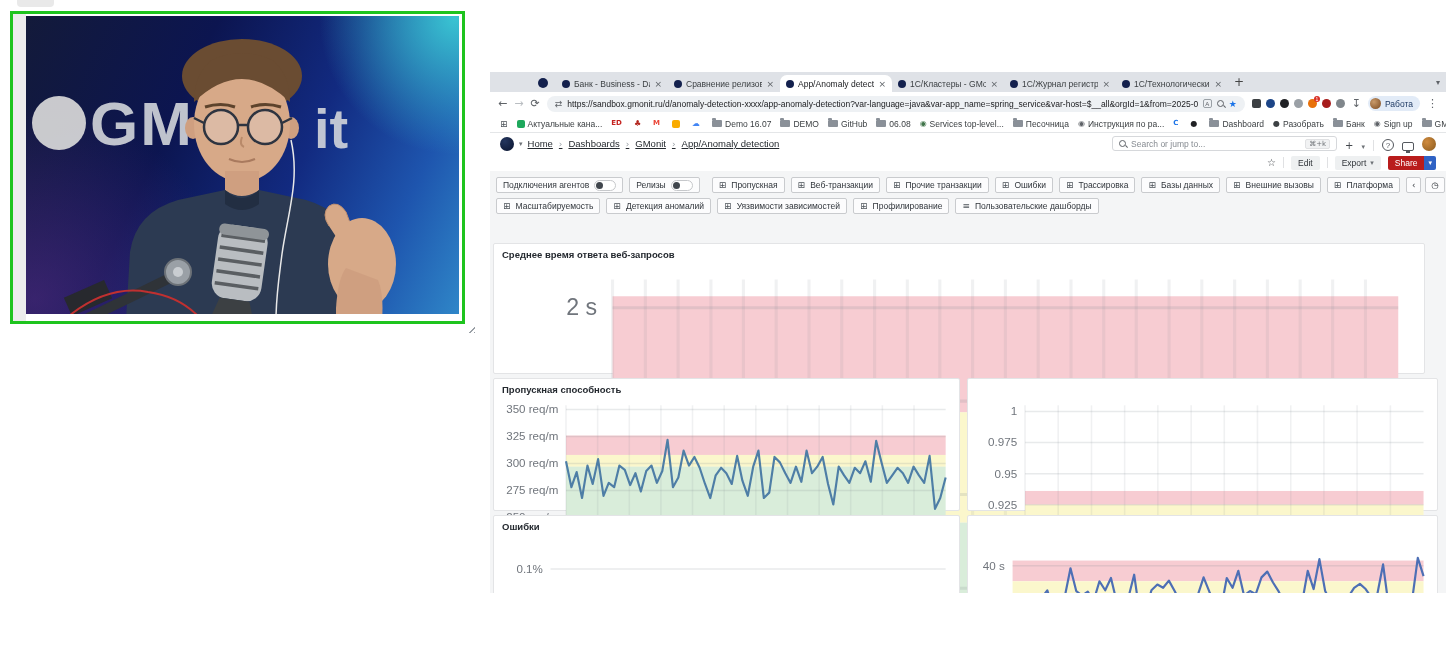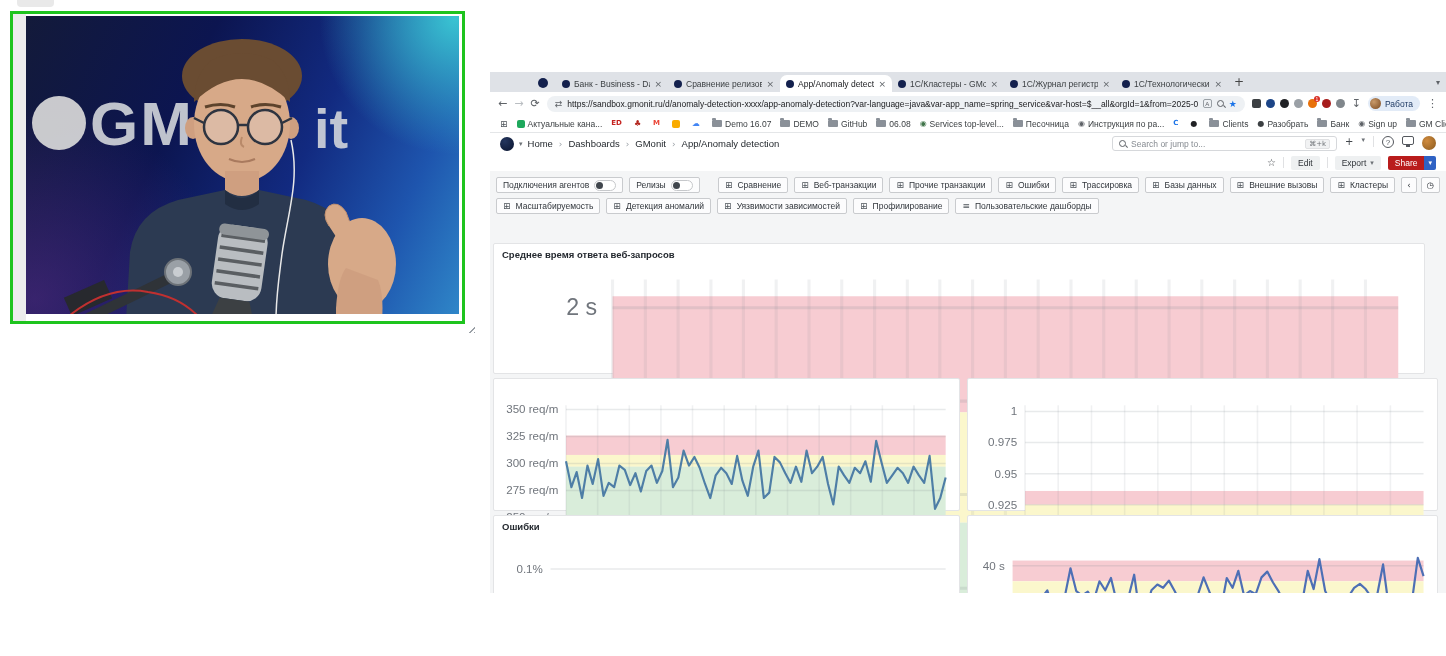--- a/index.html
+++ b/index.html
@@ -81,24 +81,24 @@
   .bm .bico[data-kind="folder"]::before { content:""; position:absolute; left:0; top:-2px; width:4px;
     height:2px; background:#8a9098; border-radius:1px 1px 0 0; }
   .bm-sep { width:1px; height:10px; background:#d5d7da; }
 
   .gheader { height:21px; background:#fff; display:flex; align-items:center; gap:5px;
     padding:0 10px; flex:0 0 auto; }
   .glogo { width:14px; height:14px; border-radius:50%;
     background:radial-gradient(circle at 35% 30%, #24365e, #0a142e); }
   .gcaret { font-size:7px; color:#6e7277; }
   .crumbs { display:flex; align-items:center; font-size:9.5px; color:#24292e; font-weight:500; }
-  .crumb { display:flex; align-items:flex-end; }
+  .crumb { display:flex; align-items:flex-end;text-decoration:underline; }
   .crumb .crumb-sep { color:#9aa0a6; margin:0 6px; font-size:9px; }
   .crumb:first-child .crumb-sep { display:none; }
-  .ghright { margin-left:auto; display:flex; align-items:flex-start; gap:8px; }
+  .ghright { margin-left:auto; display:flex; align-items:flex-end; gap:8px; }
   .gsearch { width:225px; height:15px; border:1px solid #d6d8db; border-radius:3px; display:flex;
     align-items:center; gap:5px; padding:0 6px; color:#868b91; font-size:8.5px; }
   .gsearch .kbd { margin-left:auto; background:#f1f2f3; border:1px solid #e0e1e3; border-radius:2px;
     font-size:7px; padding:0 3px; color:#6e7277; }
   .ghic { font-size:10px; color:#43474c; }
   .help-circ { width:12px; height:12px; border:1.2px solid #54585e; border-radius:50%; font-size:8px;
     color:#54585e; text-align:center; line-height:11px; }
   .monitor { width:12px; height:9px; border:1.2px solid #54585e; border-radius:2px; position:relative; }
   .monitor::after { content:""; position:absolute; left:3px; bottom:-3px; width:4px; height:2px; background:#54585e; }
   .gavatar { width:14px; height:14px; border-radius:50%;
@@ -342,21 +342,21 @@
         <span></span>
       </span>
 
       <span class="bm">
         <span class="bico ico" data-kind="glyph" style="color: rgb(32, 33, 36);">●</span>
         <span></span>
       </span>
 
       <span class="bm">
         <span class="bico ico" data-kind="folder"></span>
-        <span>Clients</span>
+        <span>Dashboard</span>
       </span>
 
       <span class="bm">
         <span class="bico ico" data-kind="glyph" style="color: rgb(60, 64, 67);">●</span>
         <span>Разобрать</span>
       </span>
 
       <span class="bm">
         <span class="bico ico" data-kind="folder"></span>
         <span>Банк</span>
@@ -439,21 +439,21 @@
       </span>
       <span class="chip">
         <span>Релизы</span>
         <span class="toggle"></span>
       </span>
       <span class="fspacer"></span>
       <span style="display:flex;gap:6px">
 
           <span class="chip">
             <span class="gicon ico">⊞</span>
-            <span>Сравнение</span>
+            <span>Пропускная</span>
           </span>
 
           <span class="chip">
             <span class="gicon ico">⊞</span>
             <span>Веб-транзакции</span>
           </span>
 
           <span class="chip">
             <span class="gicon ico">⊞</span>
             <span>Прочие транзакции</span>
@@ -474,21 +474,21 @@
             <span>Базы данных</span>
           </span>
 
           <span class="chip">
             <span class="gicon ico">⊞</span>
             <span>Внешние вызовы</span>
           </span>
 
           <span class="chip">
             <span class="gicon ico">⊞</span>
-            <span>Кластеры</span>
+            <span>Платформа</span>
           </span>
 
       </span>
       <span class="timebar">
         <span class="tbtn ico">‹</span>
         <span class="tbtn">
           <span class="ico">◷</span>
 
         </span>
 
@@ -586,20 +586,21 @@
           <line x1="260.3" x2="260.3" y1="6" y2="136" stroke="rgba(130,136,145,0.12)"></line>
           <text x="260.3" y="147" text-anchor="middle" font-size="7" fill="#70757c">21:00</text>
           <line x1="270.8" x2="270.8" y1="6" y2="136" stroke="rgba(130,136,145,0.12)"></line>
           <text x="270.8" y="147" text-anchor="middle" font-size="7" fill="#70757c">22:00</text>
           <line x1="281.4" x2="281.4" y1="6" y2="136" stroke="rgba(130,136,145,0.12)"></line>
           <text x="281.4" y="147" text-anchor="middle" font-size="7" fill="#70757c">23:00</text>
           <polyline points="38.0,114.2 40.7,114.8 43.3,115.4 46.0,114.2 48.7,113.6 51.4,114.8 54.0,114.2 56.7,115.4 59.4,114.8 62.1,114.2 64.7,114.8 67.4,113.6 70.1,111.2 72.8,112.4 75.4,114.2 78.1,114.8 80.8,114.2 83.5,114.8 86.1,115.4 88.8,114.2 91.5,114.8 94.1,114.2 96.8,113.6 99.5,114.8 102.2,114.2 104.8,114.8 107.5,114.2 110.2,115.4 112.9,114.8 115.5,113.6 118.2,114.2 120.9,114.8 123.6,114.2 126.2,113.0 128.9,114.2 131.6,114.8 134.3,115.4 136.9,114.2 139.6,114.8 142.3,114.2 144.9,113.6 147.6,114.2 150.3,114.8 153.0,114.2 155.6,114.8 158.3,115.4 161.0,114.8 163.7,114.2 166.3,113.6 169.0,114.8 171.7,114.2 174.4,114.8 177.0,114.2 179.7,113.6 182.4,114.2 185.1,114.8 187.7,115.4 190.4,114.2 193.1,114.8 195.7,114.2 198.4,117.9 201.1,116.7 203.8,114.8 206.4,114.2 209.1,114.8 211.8,114.2 214.5,113.6 217.1,114.2 219.8,114.8 222.5,114.2 225.2,114.8 227.8,114.2 230.5,113.6 233.2,114.2 235.9,114.8 238.5,115.4 241.2,114.2 243.9,114.8 246.5,114.2 249.2,114.8 251.9,113.6 254.6,114.2 257.2,114.8 259.9,114.2 262.6,114.8 265.3,114.2 267.9,115.4 270.6,114.8 273.3,114.2 276.0,113.6 278.6,114.8 281.3,114.2 284.0,111.2 286.7,113.0 289.3,114.8 292.0,114.2" fill="none" stroke="#4e7ea6" stroke-width="1.4" stroke-linejoin="round"></polyline>
         </svg>
     </div>
     <div class="panel p2">
+      <div class="ptitle">Пропускная способность</div>
       <svg class="chart" viewBox="0 0 300 150">
           <rect x="46" y="25.6" width="246" height="12.6" fill="#f7ccd2"></rect>
           <rect x="46" y="38.2" width="246" height="7.7" fill="#fbf7cc"></rect>
           <rect x="46" y="45.8" width="246" height="42.6" fill="#d9edda"></rect>
           <rect x="46" y="88.5" width="246" height="16.1" fill="#fbf7cc"></rect>
           <rect x="46" y="104.5" width="246" height="16.1" fill="#f7ccd2"></rect>
           <line x1="46" x2="292" y1="131.1" y2="131.1" stroke="rgba(130,136,145,0.18)"></line>
           <text x="41" y="133.6" text-anchor="end" font-size="7.5" fill="#70757c">175 req/m</text>
           <line x1="46" x2="292" y1="113.6" y2="113.6" stroke="rgba(130,136,145,0.18)"></line>
           <text x="41" y="116.1" text-anchor="end" font-size="7.5" fill="#70757c">200 req/m</text>

